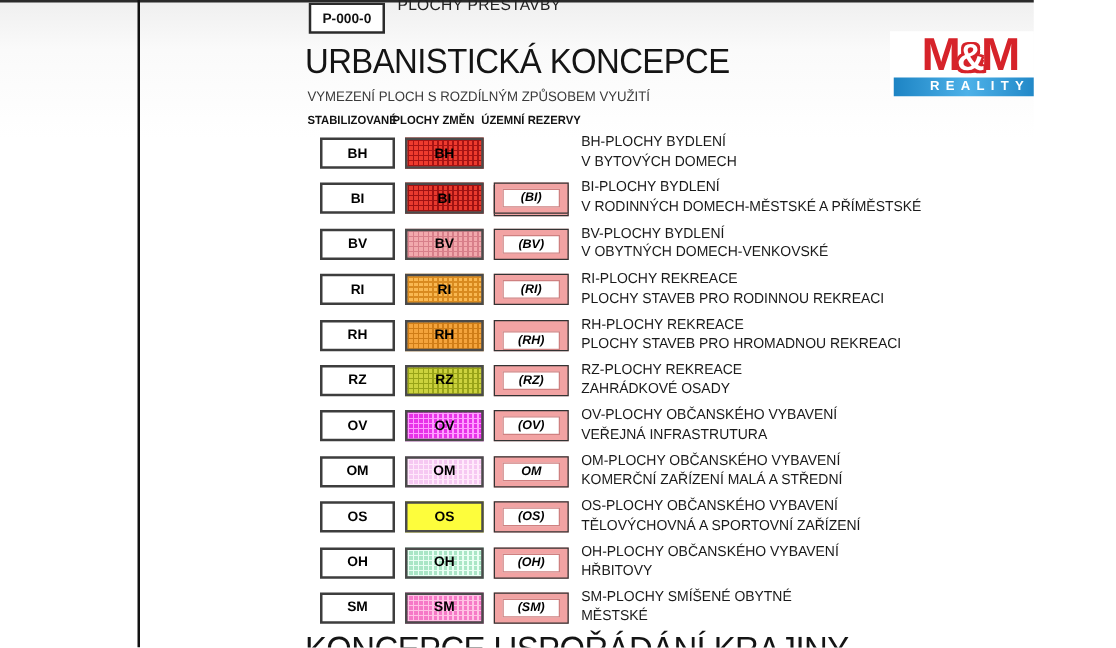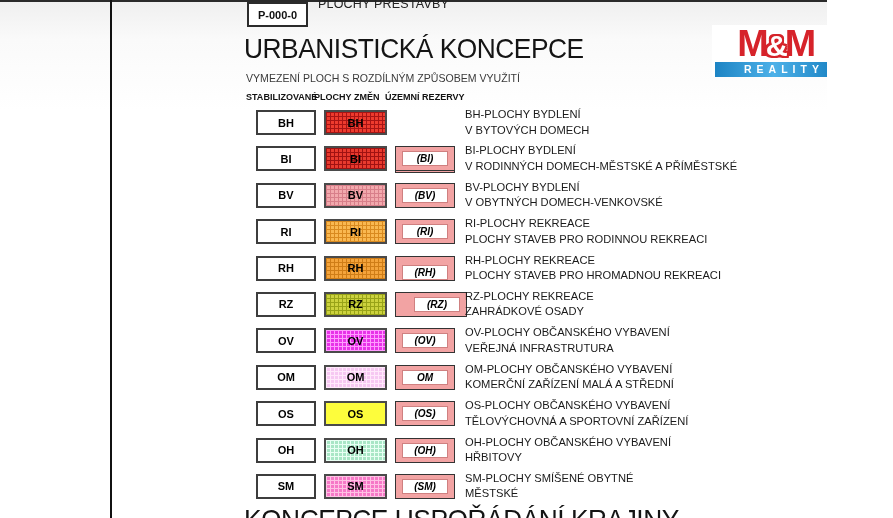--- a/index.html
+++ b/index.html
@@ -150,21 +150,21 @@
           <div class="res-inner" style="border-color: rgb(207, 128, 128);">(RH)</div>
         </div>
         <div class="desc">
           <div>RH-PLOCHY REKREACE</div>
           <div>PLOCHY STAVEB PRO HROMADNOU REKREACI</div>
         </div>
       </div>
       <div class="row">
         <div class="stab">RZ</div>
         <div class="chg" style="background-color: rgb(204, 210, 62); background-image: repeating-linear-gradient(0deg, rgb(152, 163, 24) 0px, rgb(152, 163, 24) 1px, transparent 1px, transparent 4px), repeating-linear-gradient(90deg, rgb(152, 163, 24) 0px, rgb(152, 163, 24) 1px, transparent 1px, transparent 4px);">RZ</div>
-        <div class="res" style="background-color: rgb(242, 163, 163); padding-left: 12px;">
+        <div class="res" style="background-color: rgb(242, 163, 163);">
           <div class="res-inner" style="border-color: rgb(207, 128, 128);">(RZ)</div>
         </div>
         <div class="desc">
           <div>RZ-PLOCHY REKREACE</div>
           <div>ZAHRÁDKOVÉ OSADY</div>
         </div>
       </div>
       <div class="row">
         <div class="stab">OV</div>
         <div class="chg" style="background-color: rgb(232, 51, 232); background-image: repeating-linear-gradient(0deg, rgb(255, 156, 255) 0px, rgb(255, 156, 255) 1px, transparent 1px, transparent 4px), repeating-linear-gradient(90deg, rgb(255, 156, 255) 0px, rgb(255, 156, 255) 1px, transparent 1px, transparent 4px);">OV</div>

